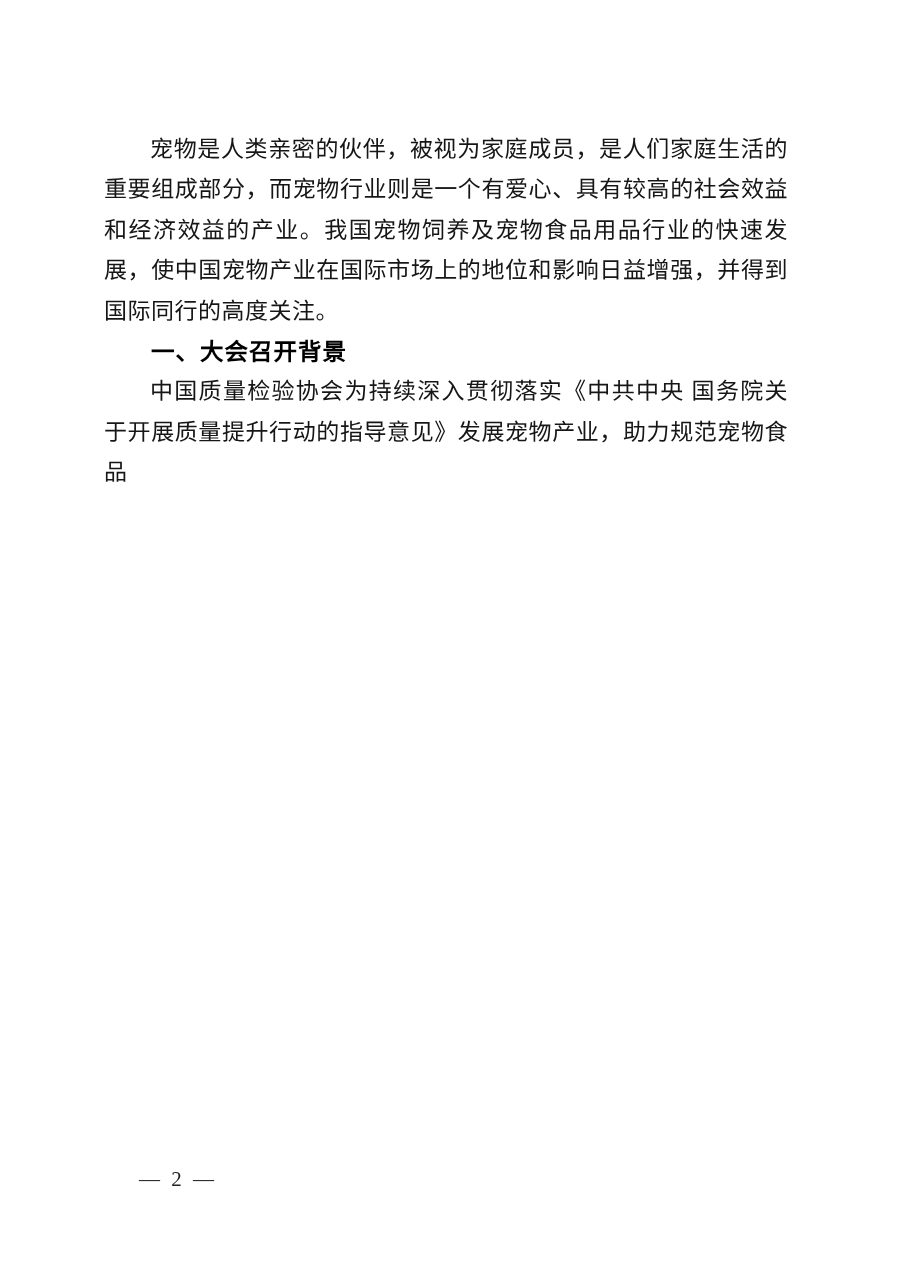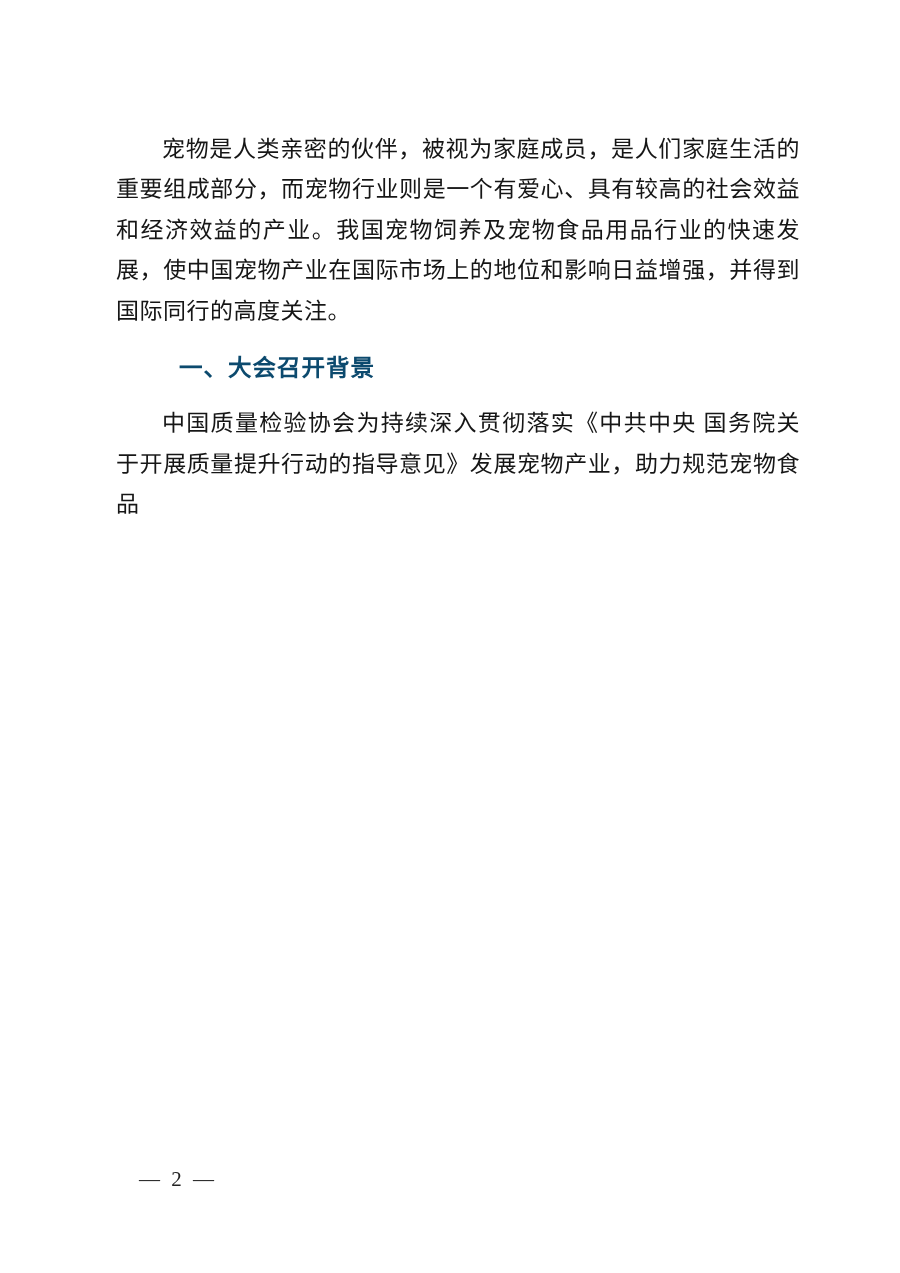--- a/index.html
+++ b/index.html
@@ -12,43 +12,43 @@
     position: relative;
     width: 900px;
     height: 1273px;
     background: #ffffff;
     overflow: hidden;
     font-family: "Liberation Serif", serif;
     color: #161616;
   }
   .content {
     position: absolute;
-    left: 116px;
+    left: 104px;
     top: 130px;
     width: 684px;
     font-size: 23px;
     line-height: 40.4px;
     text-align: justify;
     letter-spacing: 0.5px;
   }
   .content p {
     margin: 0;
     padding: 0;
     text-indent: 2em;
   }
   .section-heading {
-    margin: 16px;
+    margin: 0;
     padding: 0;
     text-indent: 2em;
     font-family: Liberation Sans, sans-serif;
     font-weight: bold;
     font-size: 23.5px;
     line-height: 40.4px;
     letter-spacing: 1px;
-    color: #0c4a6e;
+    color: #000000;
   }
   .footer-pagenum {
     position: absolute;
     left: 139px;
     top: 1167px;
     font-size: 21px;
     line-height: 24px;
     letter-spacing: 3px;
     color: #222222;
     font-family: "Liberation Serif", serif;

